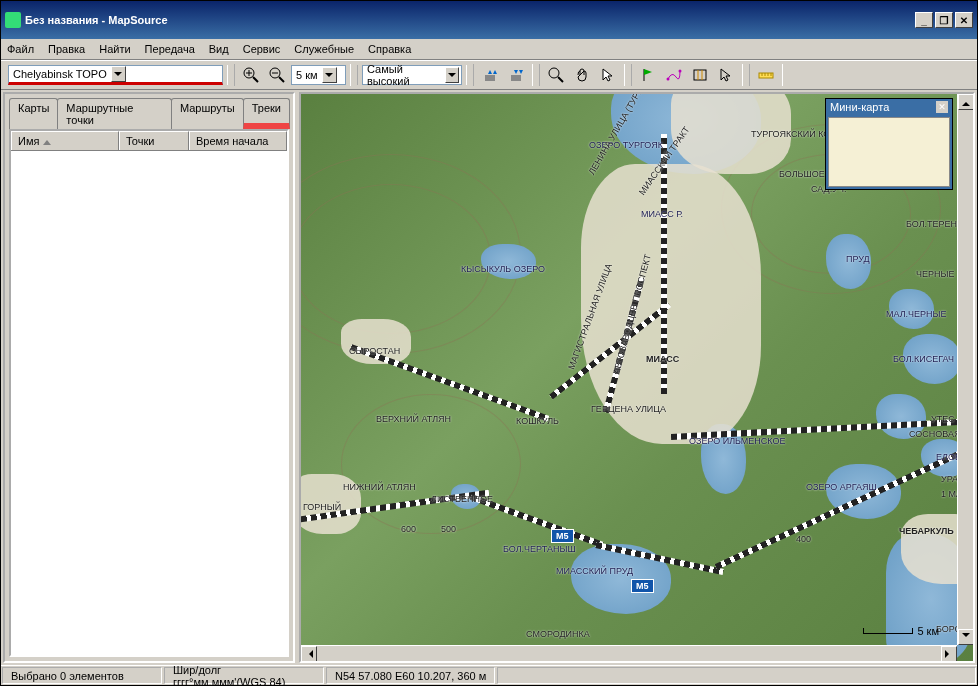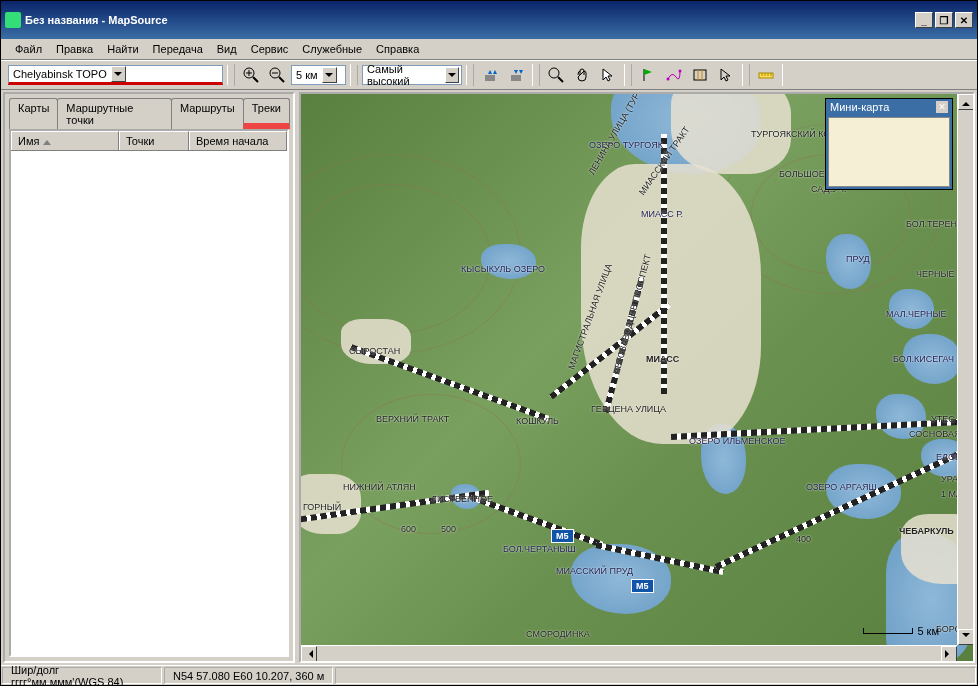--- a/index.html
+++ b/index.html
@@ -1,21 +1,21 @@
 <!DOCTYPE html>
 <html><head>
 <meta charset="utf-8">
 <style>
 * { box-sizing: border-box; margin: 0; padding: 0; font-family: "Tahoma", sans-serif; font-size: 11px; }
 body { background: #d4d0c8; width: 978px; height: 686px; overflow: hidden; display: flex; flex-direction: column; border: 1px solid #000; }
 .titlebar { background: linear-gradient(to bottom,#0a246a,#3a6ea5); color:#fff; height:38px; display:flex; align-items:center; padding:0 4px; }
 .titlebar .icon { width:16px; height:16px; background:#3d7; border-radius:2px; margin-right:4px; }
 .titlebar .title { flex:1; font-weight:bold; }
 .winbtn { width:18px; height:16px; margin-left:2px; background:#d4d0c8; border:1px solid #fff; border-right-color:#404040; border-bottom-color:#404040; display:flex; align-items:center; justify-content:center; font-family:Arial; font-size:10px; font-weight:bold; color:#000;}
-.menubar { background:#d4d0c8; display:flex; padding:2px 8px; gap:2px; border-bottom:1px solid #808080;}
+.menubar { background:#d4d0c8; display:flex; padding:2px 0; gap:2px; border-bottom:1px solid #808080;}
 .menuitem { padding:2px 6px; cursor:default;}
 .toolbar-row { display:flex; align-items:center; padding:3px; gap:6px; border-bottom:1px solid #808080; border-top:1px solid #fff; }
 .tb-group { display:flex; align-items:center; gap:2px; padding:0 4px; border-left:1px solid #aaa; border-right:1px solid #fff; }
 .tb-group:first-child{border-left:none;}
 .combo { background:#fff; border:1px solid #7f9db9; height:20px; display:flex; align-items:center; padding:0 2px 0 4px; }
 .combo .arrow { width:15px; height:16px; background:#d4d0c8; border:1px solid #fff; border-right-color:#404040; border-bottom-color:#404040; margin-left:4px; display:flex; align-items:center; justify-content:center;}
 .combo .arrow::after{content:"";border-left:4px solid transparent;border-right:4px solid transparent;border-top:4px solid #000;}
 .map-combo { width:215px; border-bottom:3px solid #c00;}
 .scale-combo{width:55px;} .detail-combo{width:100px;}
 .iconbtn { width:24px; height:22px; border:1px solid transparent; display:flex; align-items:center; justify-content:center; }
@@ -263,21 +263,21 @@
       <div class="maplabel water" style="left:160px;top:170px">КЫСЫКУЛЬ ОЗЕРО</div>
       <div class="maplabel water" style="left:545px;top:160px">ПРУД</div>
       <div class="maplabel" style="left:615px;top:175px">ЧЕРНЫЕ</div>
       <div class="maplabel water" style="left:585px;top:215px">МАЛ.ЧЕРНЫЕ</div>
       <div class="maplabel" style="left:48px;top:252px">СЫРОСТАН</div>
       <div class="maplabel water" style="left:592px;top:260px">БОЛ.КИСЕГАЧ</div>
       <div class="maplabel" style="left:270px;top:270px;transform:rotate(-70deg);transform-origin:left">МАГИСТРАЛЬНАЯ УЛИЦА</div>
       <div class="maplabel" style="left:315px;top:275px;transform:rotate(-75deg);transform-origin:left">АВТОЗАВОДЦЕВ ПРОСПЕКТ</div>
       <div class="maplabel" style="left:345px;top:260px;font-weight:bold">МИАСС</div>
       <div class="maplabel" style="left:290px;top:310px">ГЕРЦЕНА УЛИЦА</div>
-      <div class="maplabel" style="left:75px;top:320px">ВЕРХНИЙ ТРАКТ</div>
+      <div class="maplabel" style="left:75px;top:320px">ВЕРХНИЙ АТЛЯН</div>
       <div class="maplabel" style="left:215px;top:322px">КОШКУЛЬ</div>
       <div class="maplabel water" style="left:388px;top:342px">ОЗЕРО ИЛЬМЕНСКОЕ</div>
       <div class="maplabel" style="left:630px;top:320px">УТЕС</div>
       <div class="maplabel" style="left:608px;top:335px">СОСНОВАЯ ГО</div>
       <div class="maplabel water" style="left:635px;top:358px">ЕЛОВОЕ</div>
       <div class="maplabel" style="left:42px;top:388px">НИЖНИЙ АТЛЯН</div>
       <div class="maplabel" style="left:2px;top:408px">ГОРНЫЙ</div>
       <div class="maplabel" style="left:130px;top:400px">ЛИСТВЕННОЕ</div>
       <div class="maplabel water" style="left:505px;top:388px">ОЗЕРО АРГАЯШ</div>
       <div class="maplabel" style="left:640px;top:380px">УРАЛ</div>
@@ -307,16 +307,17 @@
       <div class="sbbtn down"></div>
     </div>
     <div class="hscroll">
       <div class="sbbtn left"></div>
       <div class="sbbtn right"></div>
     </div>
   </div>
 </div>
 
 <div class="statusbar">
+  <div class="status-cell" style="width:160px">Выбрано 0 элементов</div>
   <div class="status-cell" style="width:160px">Шир/долг гггг°мм.ммм'(WGS 84)</div>
   <div class="status-cell" style="flex:0 0 auto">N54 57.080 E60 10.207, 360 м</div>
   <div class="status-cell" style="flex:1"></div>
 </div>
 
 </body></html>

